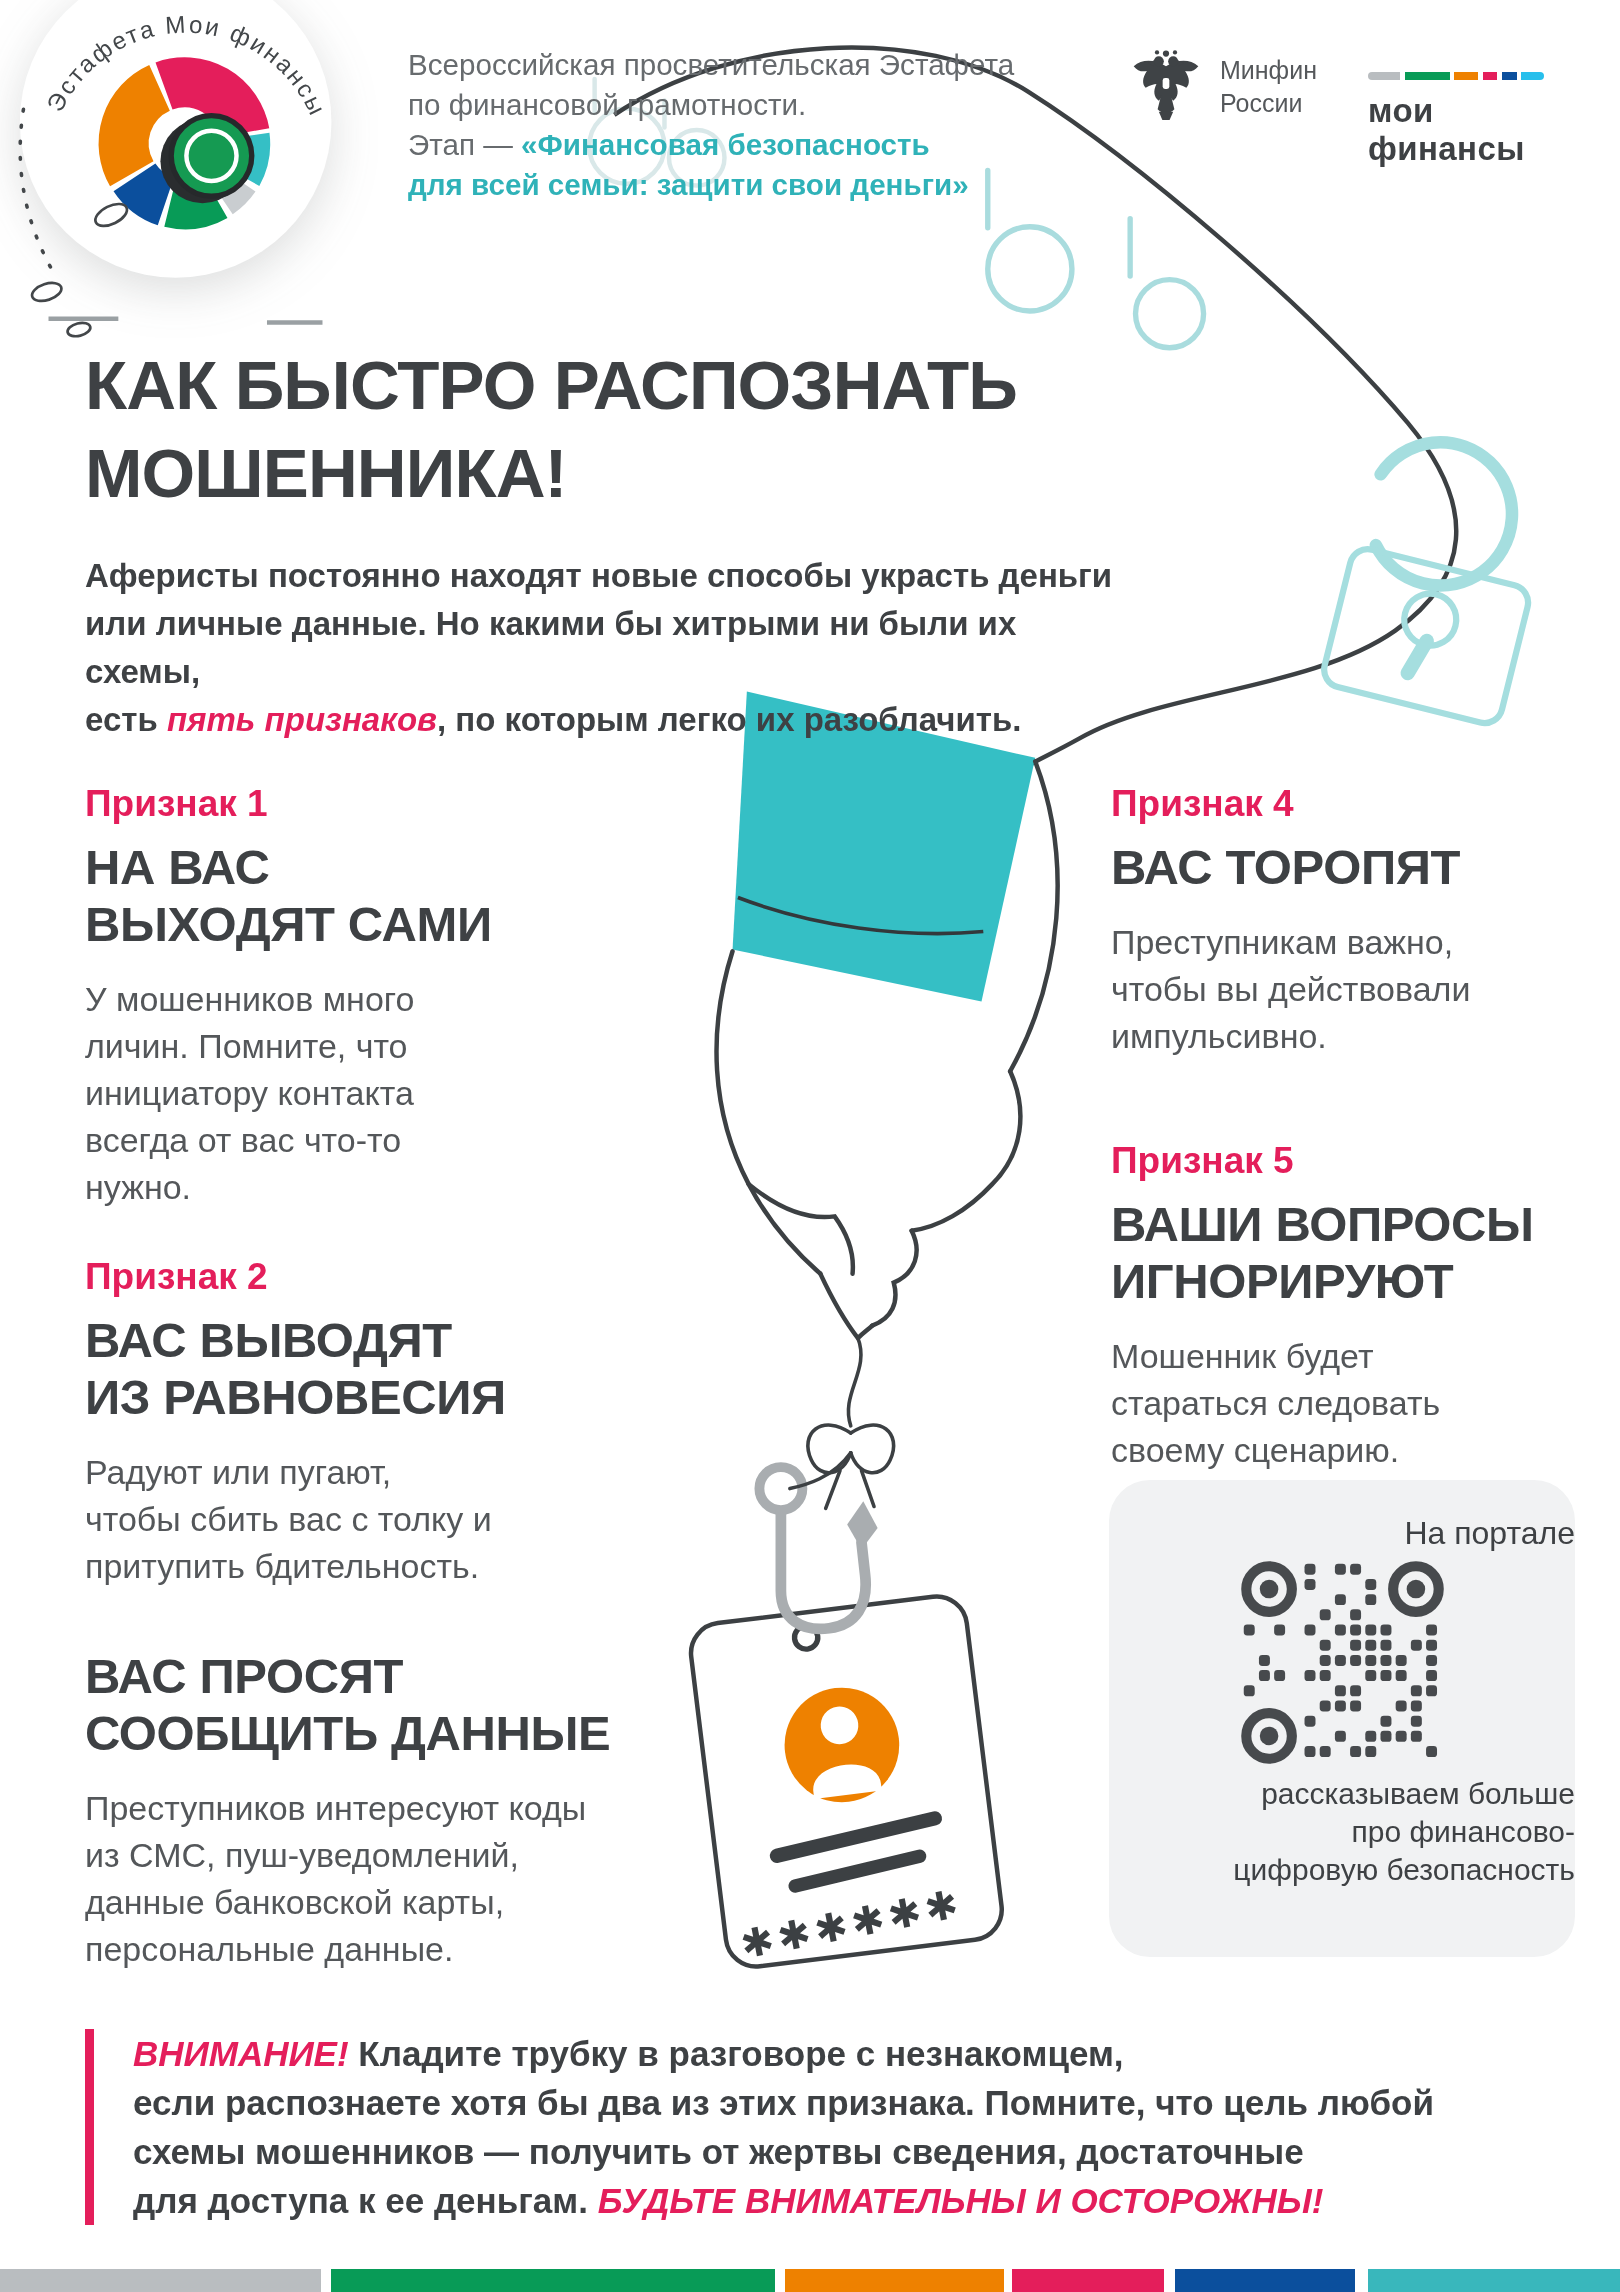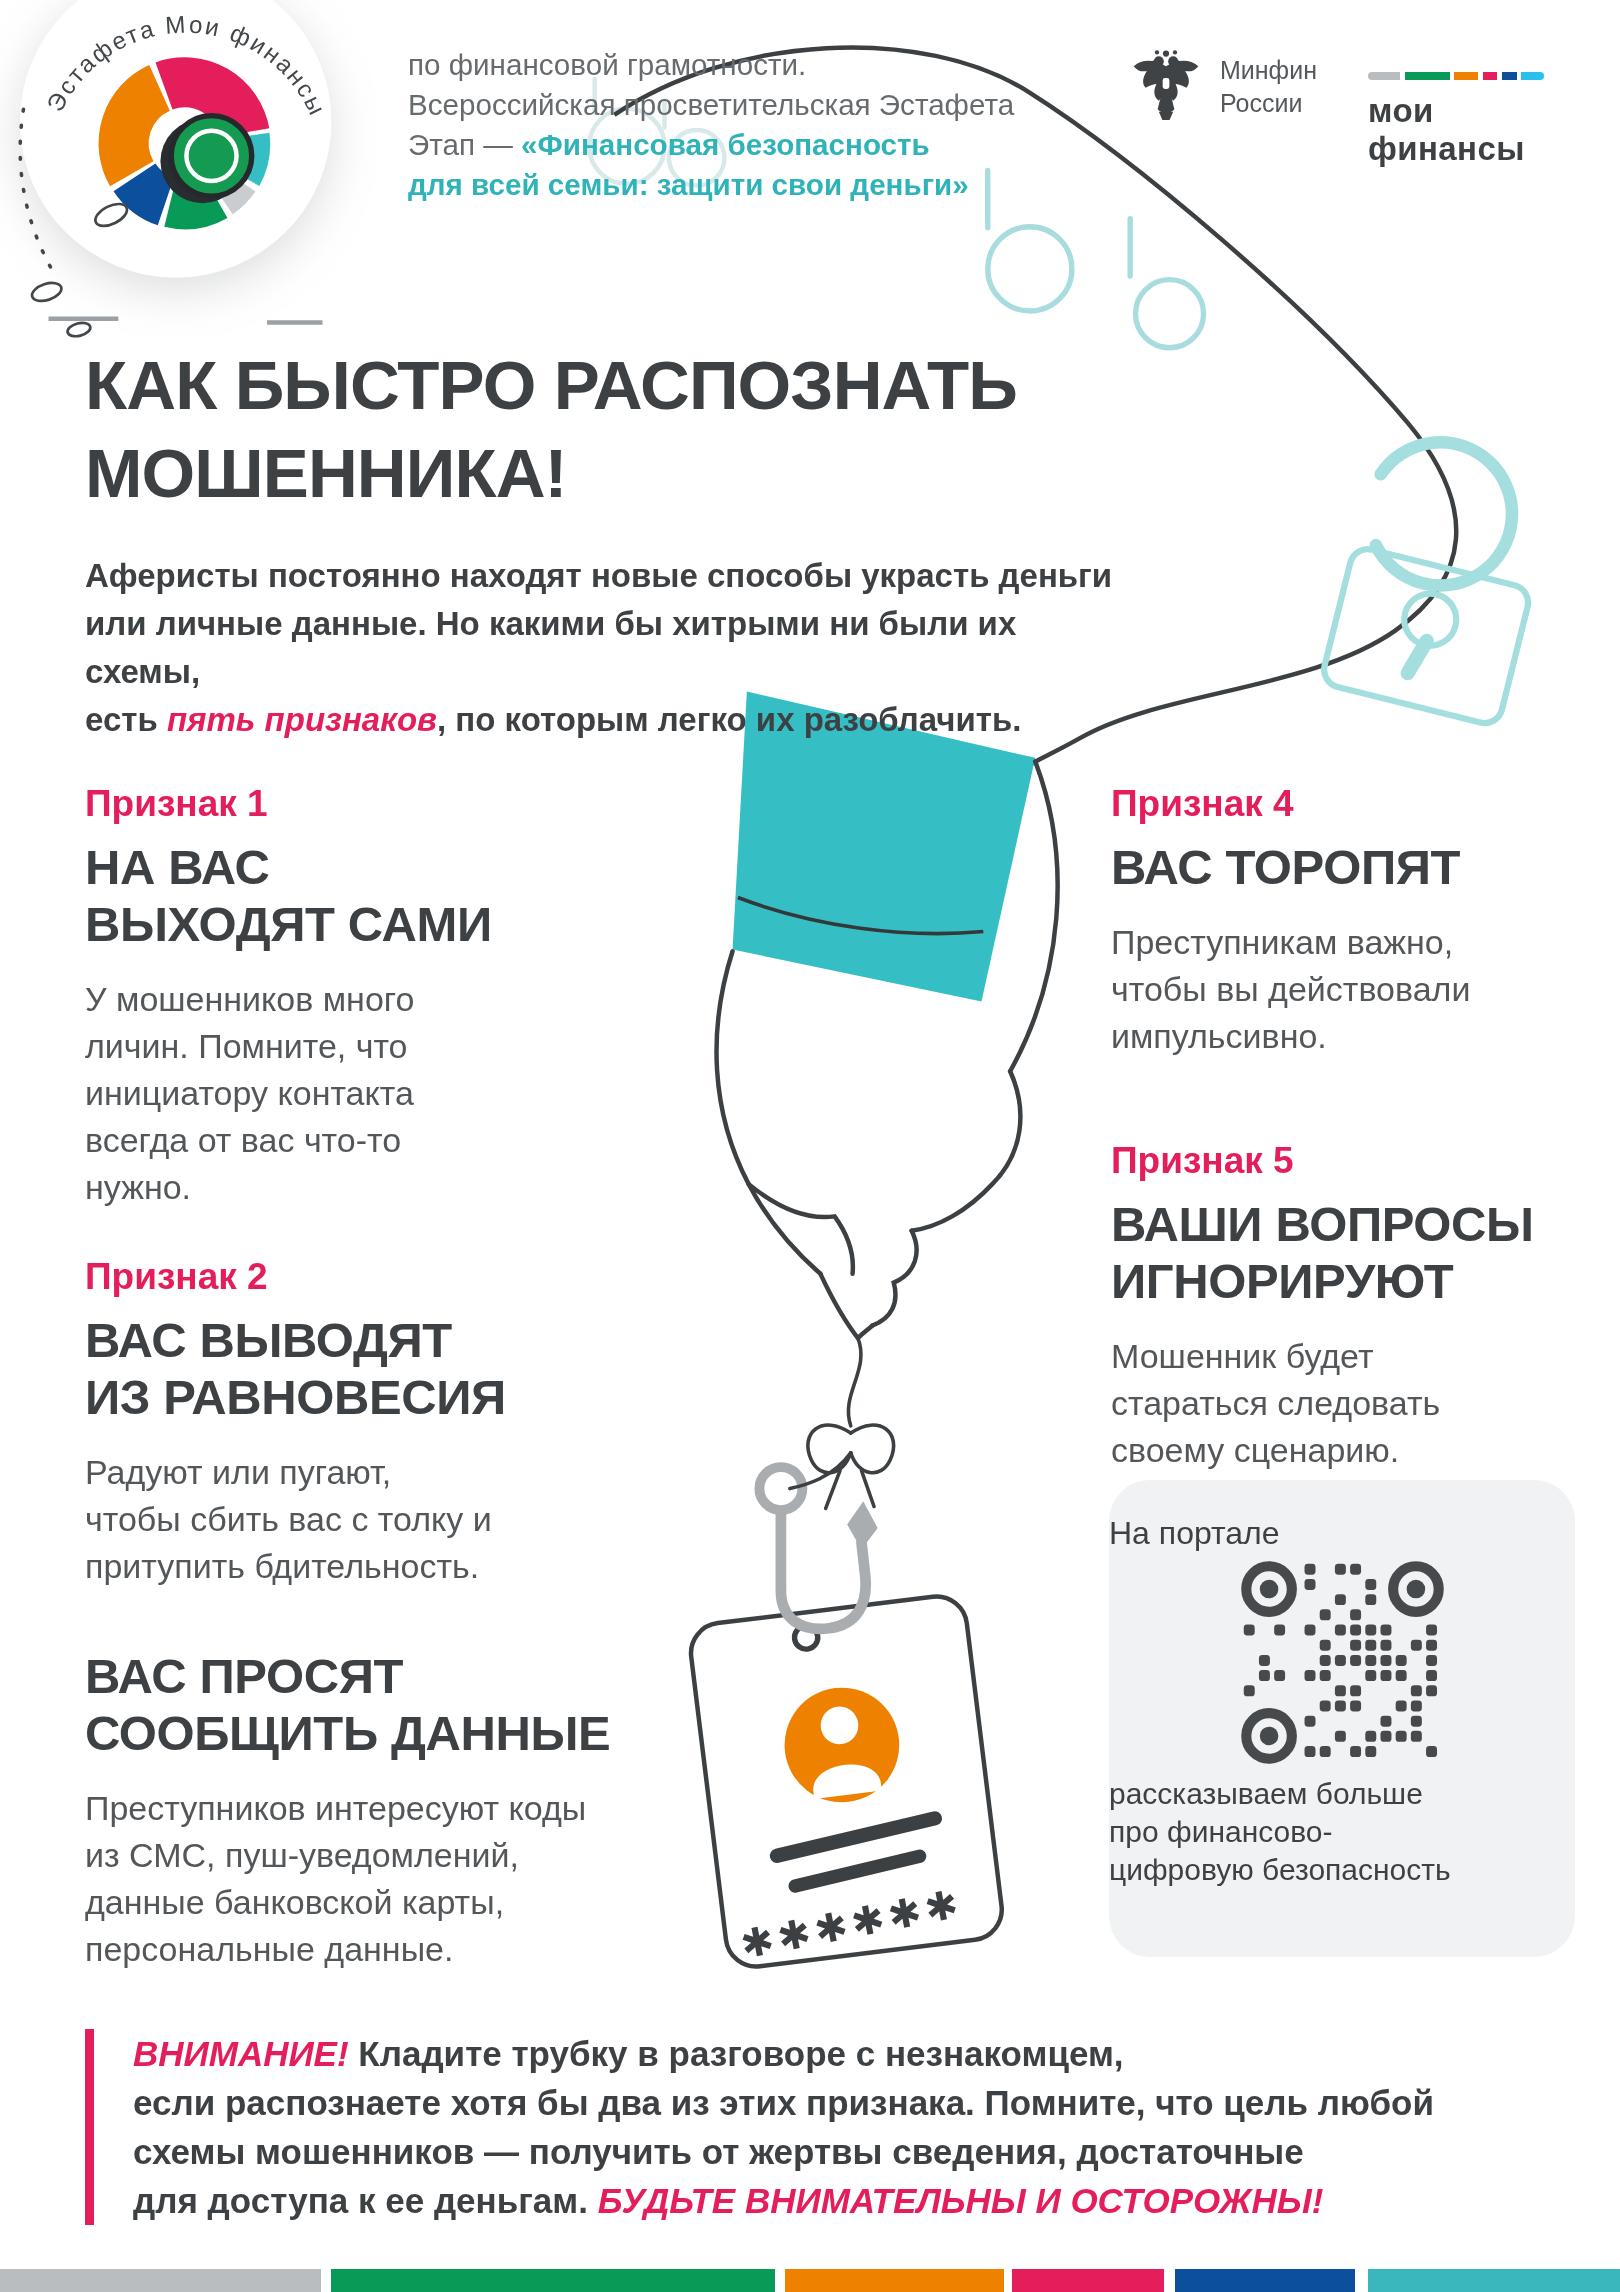--- a/index.html
+++ b/index.html
@@ -25,21 +25,21 @@
   .sign{position:absolute;width:537px;margin-top:22px;}
   .sign .label{font-size:37px;font-weight:700;color:#e41e5b;margin:0;}
   .sign h2{font-size:49px;font-weight:700;color:#3e4144;line-height:57px;margin:14.3px 0 23px 0;white-space:pre-line;letter-spacing:-0.4px;}
   .sign p{font-size:34px;color:#54575a;line-height:47px;margin:0;white-space:pre-line;}
   .s1{left:85px;top:761px;}
   .s2{left:85px;top:1234px;}
   .s3{left:85px;top:1612px;width:609px;}
   .s4{left:1111px;top:761px;}
   .s5{left:1111px;top:1118px;}
   
-  .portal{left:1109px;top:1480px;width:466px;height:477px;background:#f1f2f3;border-radius:41px;text-align:left;box-sizing:border-box;padding-top:34px;}
+  .portal{left:1109px;top:1480px;width:466px;height:477px;background:#f1f2f3;border-radius:41px;text-align:right;box-sizing:border-box;padding-top:34px;}
   .portal .lead{font-size:32px;color:#3e4144;line-height:39px;margin-bottom:3.6px;}
   .portal .site{font-size:41px;font-weight:800;color:#2fb2b8;line-height:47px;margin-bottom:14.3px;}
   .portal .qr-wrap{width:211px;height:211px;margin:0 auto;}
   .portal .caption{font-size:30px;color:#3e4144;line-height:38px;margin-top:7px;white-space:pre-line;}
   
   .warning{left:85px;top:2029px;width:1424px;border-left:9px solid #e41e5b;padding-left:39px;font-size:35px;font-weight:700;color:#3e4144;line-height:49px;white-space:pre-line;}
   
   #footer-stripe{position:absolute;left:0;bottom:0;width:1620px;height:24px;}
   .fseg{position:absolute;top:0;height:24px;}
   svg text{font-family:"Liberation Sans",sans-serif;}
@@ -140,22 +140,22 @@
       <ellipse cx="60" cy="374" rx="17" ry="9" transform="rotate(-18 60 374)"></ellipse>
       <ellipse cx="96" cy="416" rx="13" ry="7" transform="rotate(-14 96 416)"></ellipse>
     </g>
     <g stroke="#9aa0a3" stroke-width="5">
       <line x1="62" y1="404" x2="140" y2="404"></line>
       <line x1="306" y1="408" x2="368" y2="408"></line>
     </g>
   </svg>
 
   <div class="abs hdr-text">
+    <div>Всероссийская просветительская Эстафета</div>
     <div>по финансовой грамотности.</div>
-    <div>Всероссийская просветительская Эстафета</div>
     <div><span>Этап — </span><span class="teal">«Финансовая безопасность</span></div>
     <div class="teal">для всей семьи: защити свои деньги»</div>
   </div>
 
   <div class="abs minfin">
     <svg width="72" height="79" viewBox="0 0 60 66" fill="#3f4346">
       <path d="M30,16 C20,10 10,10 3,16 C6,20 10,21 14,20 C10,26 10,31 13,34 C17,32 20,31 22,31 C19,37 20,42 24,45 C26,42 28,40 30,40 C32,40 34,42 36,45 C40,42 41,37 38,31 C40,31 43,32 47,34 C50,31 50,26 46,20 C50,21 54,20 57,16 C50,10 40,10 30,16 Z"></path>
       <circle cx="24" cy="12" r="4.2"></circle>
         <circle cx="36" cy="12" r="4.2"></circle>
       <path d="M20,11 l-5,2.5 5,2.5 z"></path>

